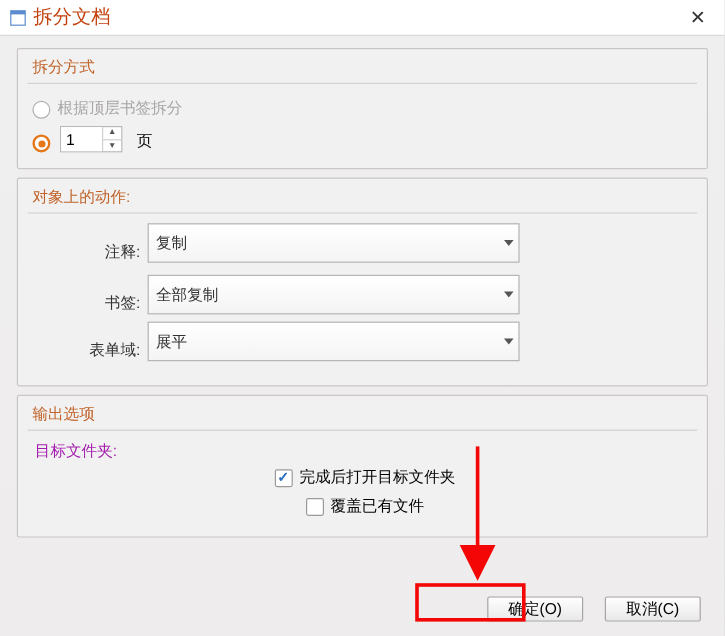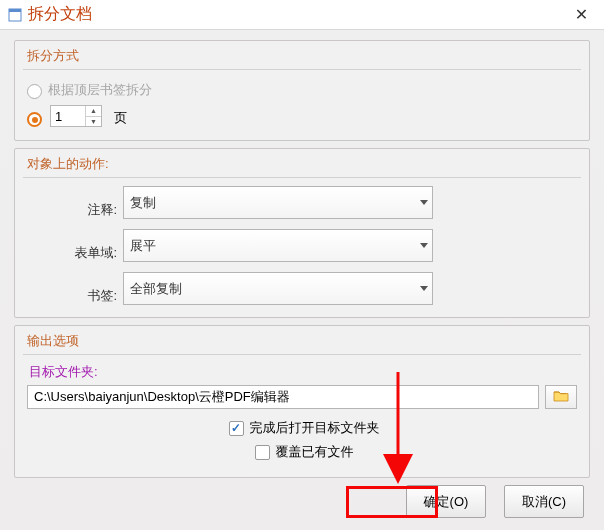--- a/index.html
+++ b/index.html
@@ -222,21 +222,21 @@
   
   .footer {
     position: absolute;
     right: 20px;
     bottom: 12px;
     display: flex;
     gap: 18px;
   }
   .btn {
     min-width: 80px;
-    height: 33px;
+    height: 21px;
     padding: 0 14px;
     background: linear-gradient(#fefefe,#eae9e9);
     border: 1px solid #a7a5a5;
     border-radius: 2px;
     display: flex;
     align-items: center;
     justify-content: center;
     cursor: pointer;
     font: inherit;
   }
@@ -298,53 +298,42 @@
     <div class="panel-sep"></div>
 
     <div class="form-row">
       <div class="rlabel">注释:</div>
       <div class="select">
         <span class="sel-text">复制</span>
         <span class="sel-arrow"></span>
       </div>
     </div>
 
+    <div class="form-row" style="margin-bottom:2px;">
+      <div class="rlabel">书签:</div>
+      <div class="select">
+        <span class="sel-text">全部复制</span>
+        <span class="sel-arrow"></span>
+      </div>
+    </div>
+
     <div class="form-row">
       <div class="rlabel">表单域:</div>
       <div class="select">
         <span class="sel-text">展平</span>
         <span class="sel-arrow"></span>
       </div>
     </div>
-
-    <div class="form-row" style="margin-bottom:2px;">
-      <div class="rlabel">书签:</div>
-      <div class="select">
-        <span class="sel-text">全部复制</span>
-        <span class="sel-arrow"></span>
-      </div>
-    </div>
   </div>
 
   <div class="panel">
     <div class="panel-title">输出选项</div>
     <div class="panel-sep"></div>
 
     <div class="out-label">目标文件夹:</div>
-    <div class="path-row">
-      <input type="text" value="C:\Users\baiyanjun\Desktop\云橙PDF编辑器" style="">
-      <div class="browse-btn">
-        <span>
-          <svg width="16" height="13" viewBox="0 0 16 13">
-            <path d="M1 3 h5 l1.4 1.6 H15 V12 H1 Z" fill="#ffd96a" stroke="#c98a1a" stroke-width="0.8"></path>
-            <path d="M1 3 h5 l1.4 1.6 H13" fill="none" stroke="#c98a1a" stroke-width="0.8"></path>
-          </svg>
-        </span>
-      </div>
-    </div>
 
     <div class="check-row">
       <span class="chk checked"></span>
       <span>完成后打开目标文件夹</span>
     </div>
 
     <div class="check-row">
       <span class="chk"></span>
       <span>覆盖已有文件</span>
     </div>

